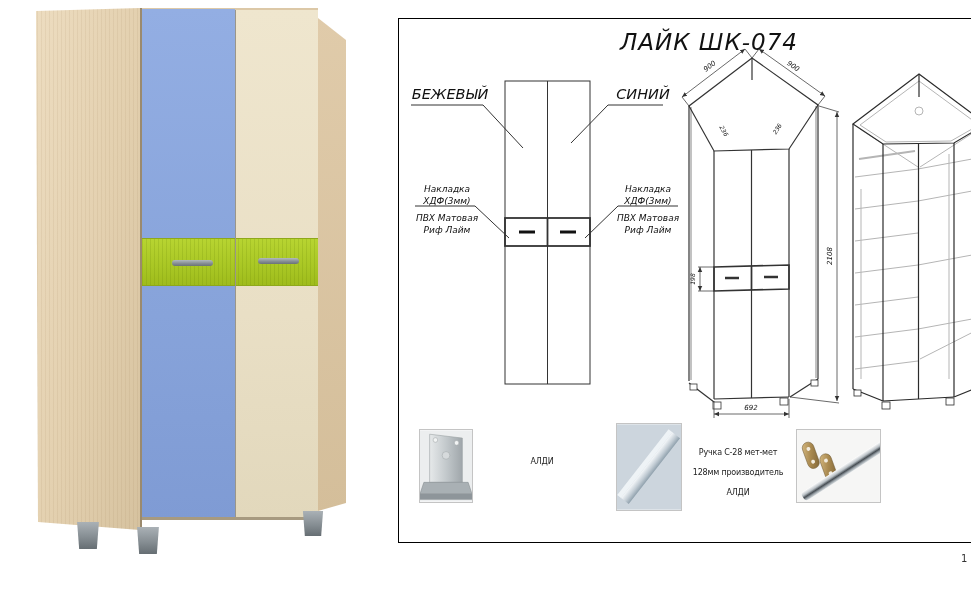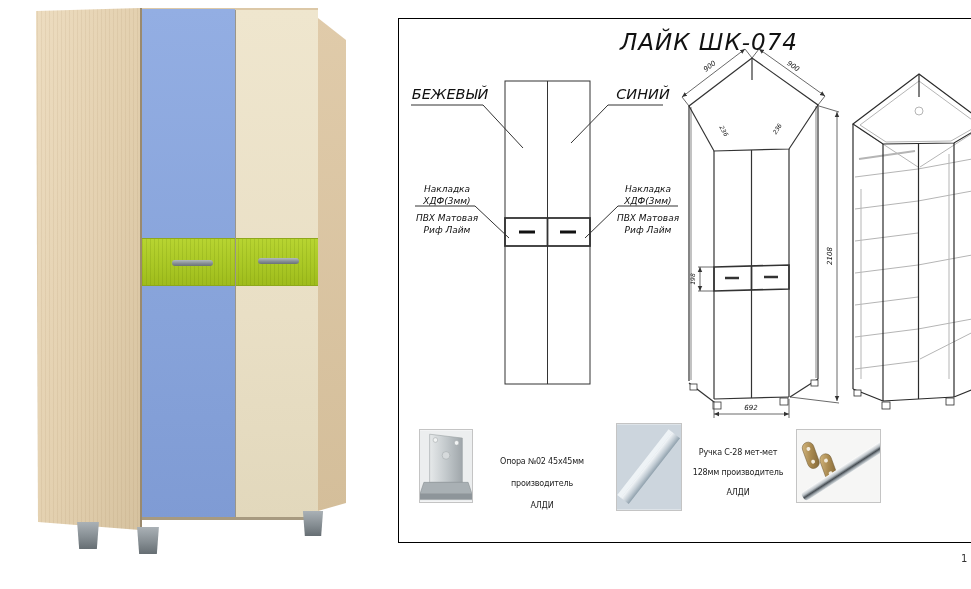--- a/index.html
+++ b/index.html
@@ -215,21 +215,20 @@
         </linearGradient>
       </defs>
       <polygon points="10,4 44,8 44,54 10,54" fill="url(#gf)" stroke="#9aa0a3" stroke-width="0.6"></polygon>
       <circle cx="16" cy="10" r="2.4" fill="#f2f4f4" stroke="#9aa0a3" stroke-width="0.5"></circle>
       <circle cx="38" cy="13" r="2.4" fill="#f2f4f4" stroke="#9aa0a3" stroke-width="0.5"></circle>
       <circle cx="27" cy="26" r="4" fill="#d6dadc" stroke="#9aa0a3" stroke-width="0.5"></circle>
       <polygon points="4,54 50,54 54,66 0,66" fill="#a9b0b4" stroke="#868d91" stroke-width="0.6"></polygon>
       <rect x="0" y="66" width="54" height="6" fill="#8e959a"></rect>
     </svg>
     <div class="abs hwtext" style="left:76px;top:432px;width:134px;line-height:22px">
-      <div>Опора №02 45х45мм производитель</div>
       <div>АЛДИ</div>
     </div>
 
     <svg class="abs hw-img" style="left:217px;top:404px" width="66" height="88" viewBox="0 0 66 88">
       <defs>
         <linearGradient id="gh" x1="0" y1="0" x2="0" y2="1">
           <stop offset="0" stop-color="#f4f7f9"></stop>
             <stop offset="0.55" stop-color="#c2ccd4"></stop>
             <stop offset="1" stop-color="#8fa0ac"></stop>
         </linearGradient>

